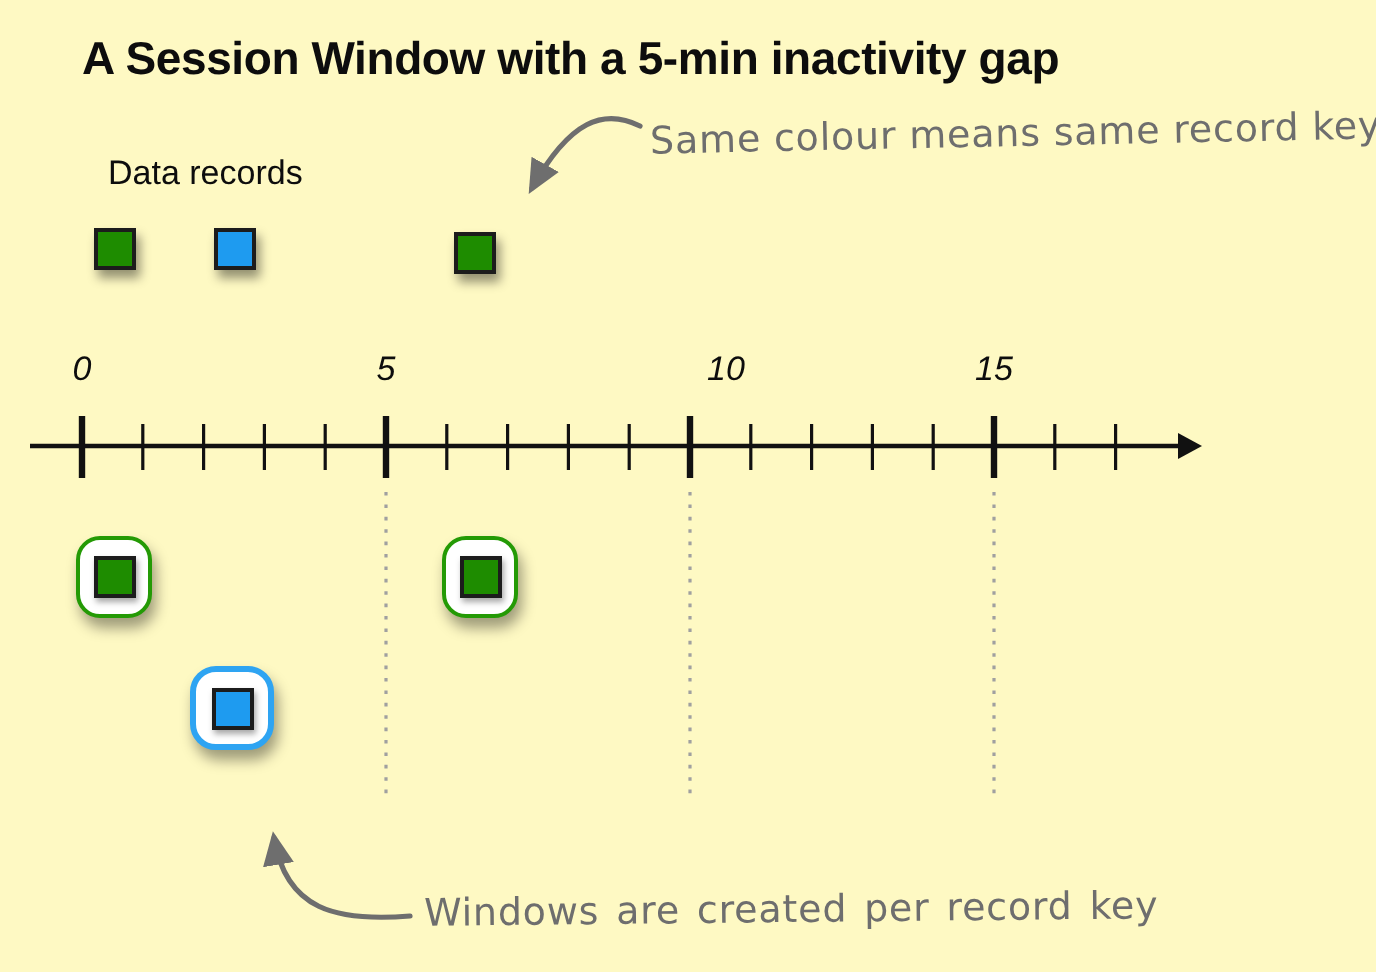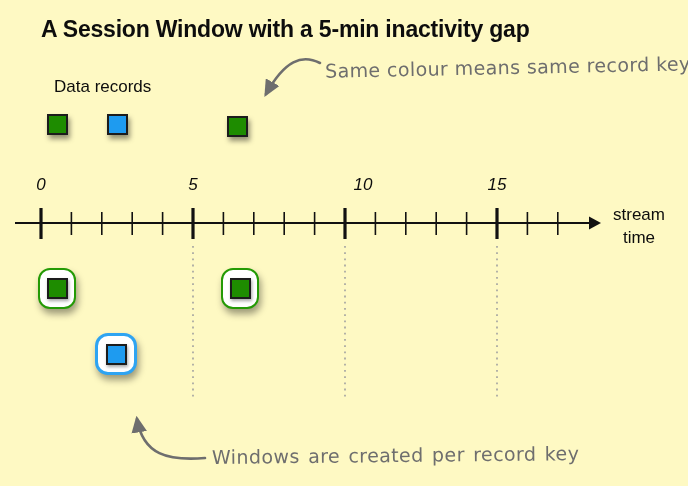--- a/index.html
+++ b/index.html
@@ -39,24 +39,20 @@
 
 <div class="stage">
 
   <div class="abs title">A Session Window with a 5-min inactivity gap</div>
 
   <div class="abs data-records">Data records</div>
 
   <div class="abs annotation top">Same colour means same record key</div>
   <div class="abs annotation bottom">Windows are created per record key</div>
 
-  <div class="abs stream-label">
-    <span>stream</span><br>
-    <span>time</span>
-  </div>
 
   <svg class="layer" id="axis-svg" width="688" height="486" viewBox="0 0 688 486">
     <defs>
       <marker id="annArrow" markerWidth="6.5" markerHeight="6" refX="5.2" refY="3" orient="auto">
         <path d="M0,0 L6.5,3 L0,6 Z" fill="#6e6e6e"></path>
       </marker>
     </defs>
     <g id="gen-ticks">
         <line x1="41" x2="41" y1="208" y2="239" stroke="#111111" stroke-width="3.2"></line>
         <line x1="71.4" x2="71.4" y1="212" y2="235" stroke="#111111" stroke-width="1.6"></line>

